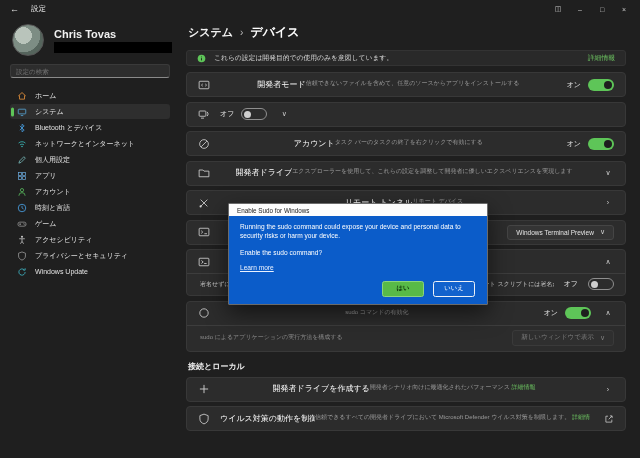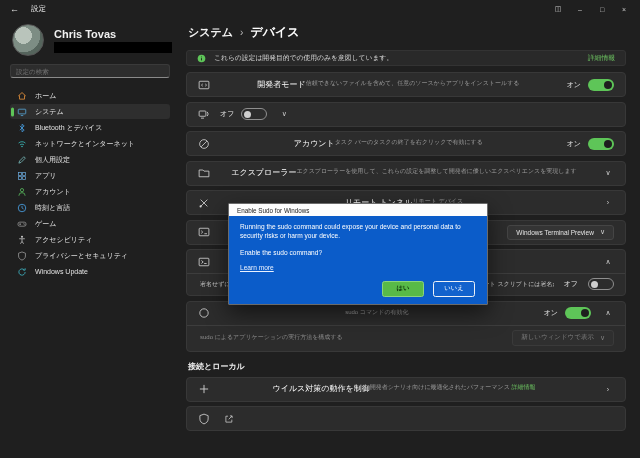--- a/index.html
+++ b/index.html
@@ -318,21 +318,21 @@
     </div>
 
     <div class="card">
       <div class="rowmain">
         <span class="ricon">
             <svg viewBox="0 0 16 16">
               <path d="M1.5 4h5L8 5.5h6.5V13h-13z" fill="none" stroke="#d4d4d4" stroke-width="1.1"></path>
             </svg>
           </span>
         <div class="rtext">
-          <div class="rtitle">エクスプローラー</div>
+          <div class="rtitle">開発者ドライブ</div>
           <div class="rsub">エクスプローラーを使用して、これらの設定を調整して開発者に優しいエクスペリエンスを実現します</div>
         </div>
         <div class="rctl">
           <span class="chev">∨</span>
         </div>
       </div>
     </div>
 
     <div class="card">
       <div class="rowmain">
@@ -428,36 +428,40 @@
     <div class="sectionheader">接続とローカル</div>
 
     <div class="card">
       <div class="rowmain">
         <span class="ricon">
             <svg viewBox="0 0 16 16">
               <path d="M8 2.5v11M2.5 8h11" stroke="#d4d4d4" stroke-width="1.2"></path>
             </svg>
           </span>
         <div class="rtext">
+          <div class="rtitle">開発者ドライブを作成する</div>
+          <div class="rsub"><span>開発者シナリオ向けに最適化されたパフォーマンス </span><span class="greenlink">詳細情報</span></div>
+        </div>
+        <div class="rctl">
+          <span class="chev">›</span>
+        </div>
+      </div>
+    </div>
+
+    <div class="card">
+      <div class="rowmain">
+        <span class="ricon">
+            <svg viewBox="0 0 16 16">
+              <path d="M8 1.5l5.5 2v4.5c0 3.5-2.5 5.5-5.5 6.5-3-1-5.5-3-5.5-6.5V3.5z" fill="none" stroke="#d4d4d4" stroke-width="1.1"></path>
+            </svg>
+          </span>
+        <div class="rtext">
           <div class="rtitle">ウイルス対策の動作を制御</div>
-          <div class="rsub"><span>開発者シナリオ向けに最適化されたパフォーマンス </span><span class="greenlink">詳細情報</span></div>
-        </div>
-        <div class="rctl">
-          <span class="chev">›</span>
-        </div>
-      </div>
-    </div>
-
-    <div class="card">
-      <div class="rowmain">
-        <span class="ricon">
-            <svg viewBox="0 0 16 16">
-              <path d="M8 1.5l5.5 2v4.5c0 3.5-2.5 5.5-5.5 6.5-3-1-5.5-3-5.5-6.5V3.5z" fill="none" stroke="#d4d4d4" stroke-width="1.1"></path>
-            </svg>
-          </span>
+          <div class="rsub"><span>信頼できるすべての開発者ドライブにおいて Microsoft Defender ウイルス対策を制限します。 </span><span class="greenlink">詳細情報</span></div>
+        </div>
         <div class="rctl">
           <span class="extico">
               <svg viewBox="0 0 16 16">
                 <path d="M6.5 3.5H3v9.5h9.5V9M9.5 3h3.5v3.5M12.8 3.2L7.5 8.5" fill="none" stroke="#cfcfcf" stroke-width="1.2"></path>
               </svg>
             </span>
         </div>
       </div>
     </div>
 

